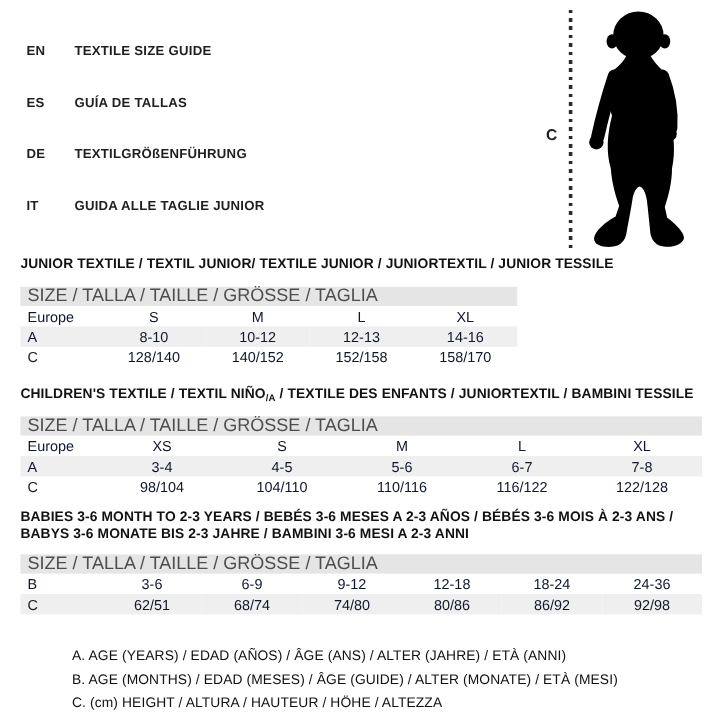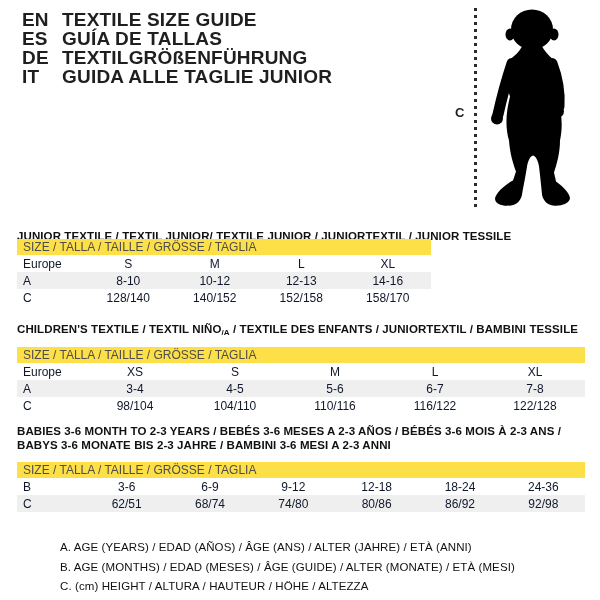--- a/index.html
+++ b/index.html
@@ -4,38 +4,38 @@
 <style>
   html,body{margin:0;padding:0;}
   body{
     width:600px;height:600px;position:relative;overflow:hidden;
     background:#ffffff;color:#1f1f1f;
     font-family:"Liberation Sans", sans-serif;
     -webkit-font-smoothing:antialiased;
   }
   
   .lang-list{position:absolute;top:10px;left:22px;}
-  .lang-row{display:flex;font-weight:bold;font-size:19px;line-height:19px;letter-spacing:.2px;}
+  .lang-row{display:flex;font-weight:bold;font-size:11px;line-height:19px;letter-spacing:.2px;margin-top:24px;}
   .lang-code{width:40px;flex:0 0 40px;}
   
   .figure-area{position:absolute;left:450px;top:5px;width:145px;height:212px;}
   .measure-line{
     position:absolute;left:24px;top:3px;width:3px;height:201px;
     background:repeating-linear-gradient(to bottom,#2b2b2b 0 3px,transparent 3px 7px);
   }
   .figure-label{position:absolute;left:5px;top:100px;font-weight:bold;font-size:13px;}
   .baby-svg{position:absolute;left:33px;top:2px;}
   
   .section-title{position:absolute;left:17px;font-weight:bold;font-size:11.5px;line-height:14px;letter-spacing:.1px;color:#111;}
   .section-title sub{font-size:8px;vertical-align:-2px;}
   .tbl-wrap{position:absolute;left:17px;}
   .tbl-wrap.narrow{width:414px;}
   .tbl-wrap.wide{width:568px;}
   .size-bar{
-    background:#fde047;color:#4d4d4d;font-size:12px;line-height:16px;height:16px;
+    background:#e5e5e5;color:#4d4d4d;font-size:15px;line-height:16px;height:16px;
     padding:0 0 0 6px;box-sizing:border-box;
   }
   table{border-collapse:collapse;width:100%;table-layout:fixed;}
   td{height:17px;font-size:12px;color:#0f172a;text-align:center;padding:0;vertical-align:middle;}
   td.rowlabel{text-align:left;padding-left:6px;width:62px;}
   tr.shade{background:#efefef;}
   
   .notes{position:absolute;left:60px;top:538px;}
   .note-line{font-weight:normal;font-size:11.5px;line-height:19.5px;color:#111;letter-spacing:.1px;}
 </style>
@@ -92,21 +92,21 @@
                C 65 46 61 42 58 36 Z"></path>
       <path d="M 29 55 C 24 70 19 88 15 106" stroke="#000" stroke-width="11" stroke-linecap="round" fill="none"></path>
       <path d="M 69 55 C 74 68 77 82 76 98" stroke="#000" stroke-width="11" stroke-linecap="round" fill="none"></path>
       <circle cx="14" cy="110" r="6"></circle>
       <circle cx="75" cy="103" r="6"></circle>
     </g>
   </svg>
 </div>
 
 <div id="tables-root">
-    <div class="section-title" style="top: 229px;">
+    <div class="section-title" style="top: 213px;">
       <div class="title-line"><span>JUNIOR TEXTILE / TEXTIL JUNIOR/ TEXTILE JUNIOR / JUNIORTEXTIL / JUNIOR TESSILE</span></div>
     </div>
     <div class="tbl-wrap narrow" style="top: 239px;">
       <div class="size-bar">SIZE / TALLA / TAILLE / GRÖSSE / TAGLIA</div>
       <table>
         <tbody>
           <tr>
             <td class="rowlabel">Europe</td>
             <td>S</td>
             <td>M</td>

